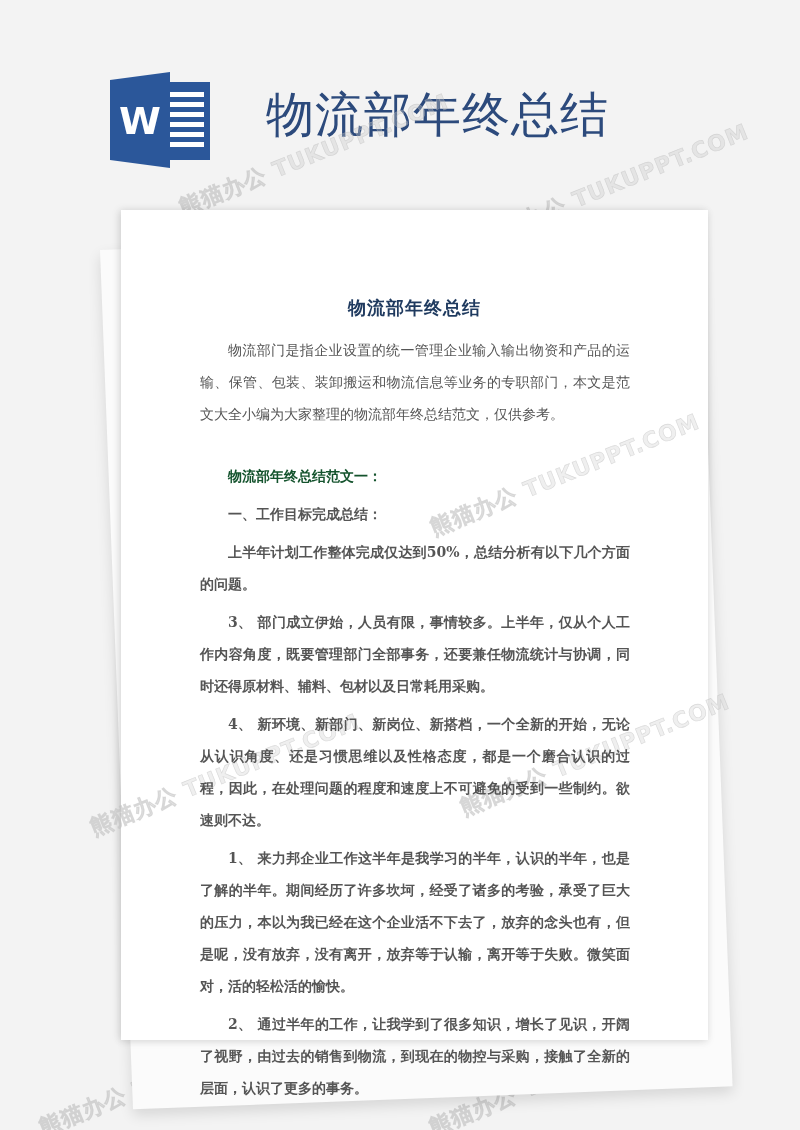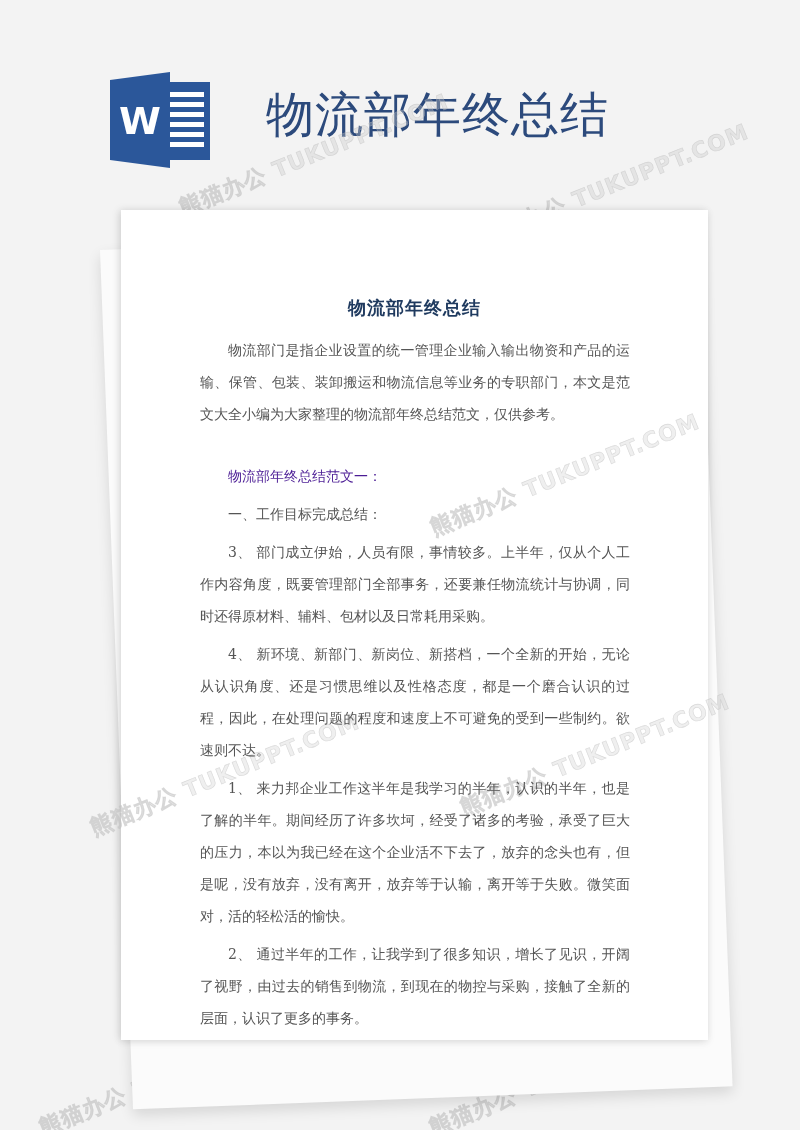--- a/index.html
+++ b/index.html
@@ -37,22 +37,22 @@
     position:absolute; left:0; width:587px; top:86px; text-align:center;
     font-family:"DejaVu Sans", "Liberation Sans", sans-serif;
     font-weight:bold; font-size:18px; color:#1f3a5f; letter-spacing:1px;
   }
   .doc-body {
     position:absolute; left:79px; top:124px; width:430px;
     font-size:14px; color:#555; line-height:32px;
   }
   .doc-body p { margin:0; text-indent:2em; text-align:justify; }
   .doc-body p.gap-before { margin-top:23px; }
-  .doc-body p.bold { font-weight:normal; color:#4c1d95; }
-  .doc-body p + p { margin-top:6px; }
+  .doc-body p.bold { font-weight:bold; color:#14532d; }
+  .doc-body p + p { margin-top:6px;font-weight:bold; }
 </style>
 </head>
 <body>
 
 <div class="header">
   <svg class="word-icon" viewBox="0 0 104 96">
     <rect x="40" y="10" width="60" height="78" fill="#2b579a"></rect>
     <rect x="46" y="20" width="48" height="5" fill="#ffffff"></rect>
     <rect x="46" y="30" width="48" height="5" fill="#ffffff"></rect>
     <rect x="46" y="40" width="48" height="5" fill="#ffffff"></rect>
@@ -76,18 +76,19 @@
   <div class="watermark" style="left:300px; top:250px; color:rgba(210,210,210,0.35);">熊猫办公 TUKUPPT.COM</div>
   <div class="watermark" style="left:-40px; top:550px; color:rgba(210,210,210,0.35);">熊猫办公 TUKUPPT.COM</div>
   <div class="watermark" style="left:330px; top:530px; color:rgba(210,210,210,0.35);">熊猫办公 TUKUPPT.COM</div>
 
   <div class="doc-title">物流部年终总结</div>
 
   <div class="doc-body">
     <p>物流部门是指企业设置的统一管理企业输入输出物资和产品的运输、保管、包装、装卸搬运和物流信息等业务的专职部门，本文是范文大全小编为大家整理的物流部年终总结范文，仅供参考。</p>
     <p class="gap-before bold" style="margin-top:30px;">物流部年终总结范文一：</p>
     <p>一、工作目标完成总结：</p>
+    <p>上半年计划工作整体完成仅达到50%，总结分析有以下几个方面的问题。</p>
     <p>3、 部门成立伊始，人员有限，事情较多。上半年，仅从个人工作内容角度，既要管理部门全部事务，还要兼任物流统计与协调，同时还得原材料、辅料、包材以及日常耗用采购。</p>
     <p>4、 新环境、新部门、新岗位、新搭档，一个全新的开始，无论从认识角度、还是习惯思维以及性格态度，都是一个磨合认识的过程，因此，在处理问题的程度和速度上不可避免的受到一些制约。欲速则不达。</p>
     <p>1、 来力邦企业工作这半年是我学习的半年，认识的半年，也是了解的半年。期间经历了许多坎坷，经受了诸多的考验，承受了巨大的压力，本以为我已经在这个企业活不下去了，放弃的念头也有，但是呢，没有放弃，没有离开，放弃等于认输，离开等于失败。微笑面对，活的轻松活的愉快。</p>
     <p>2、 通过半年的工作，让我学到了很多知识，增长了见识，开阔了视野，由过去的销售到物流，到现在的物控与采购，接触了全新的层面，认识了更多的事务。</p>
   </div>
 </div>
 
 </body></html>

